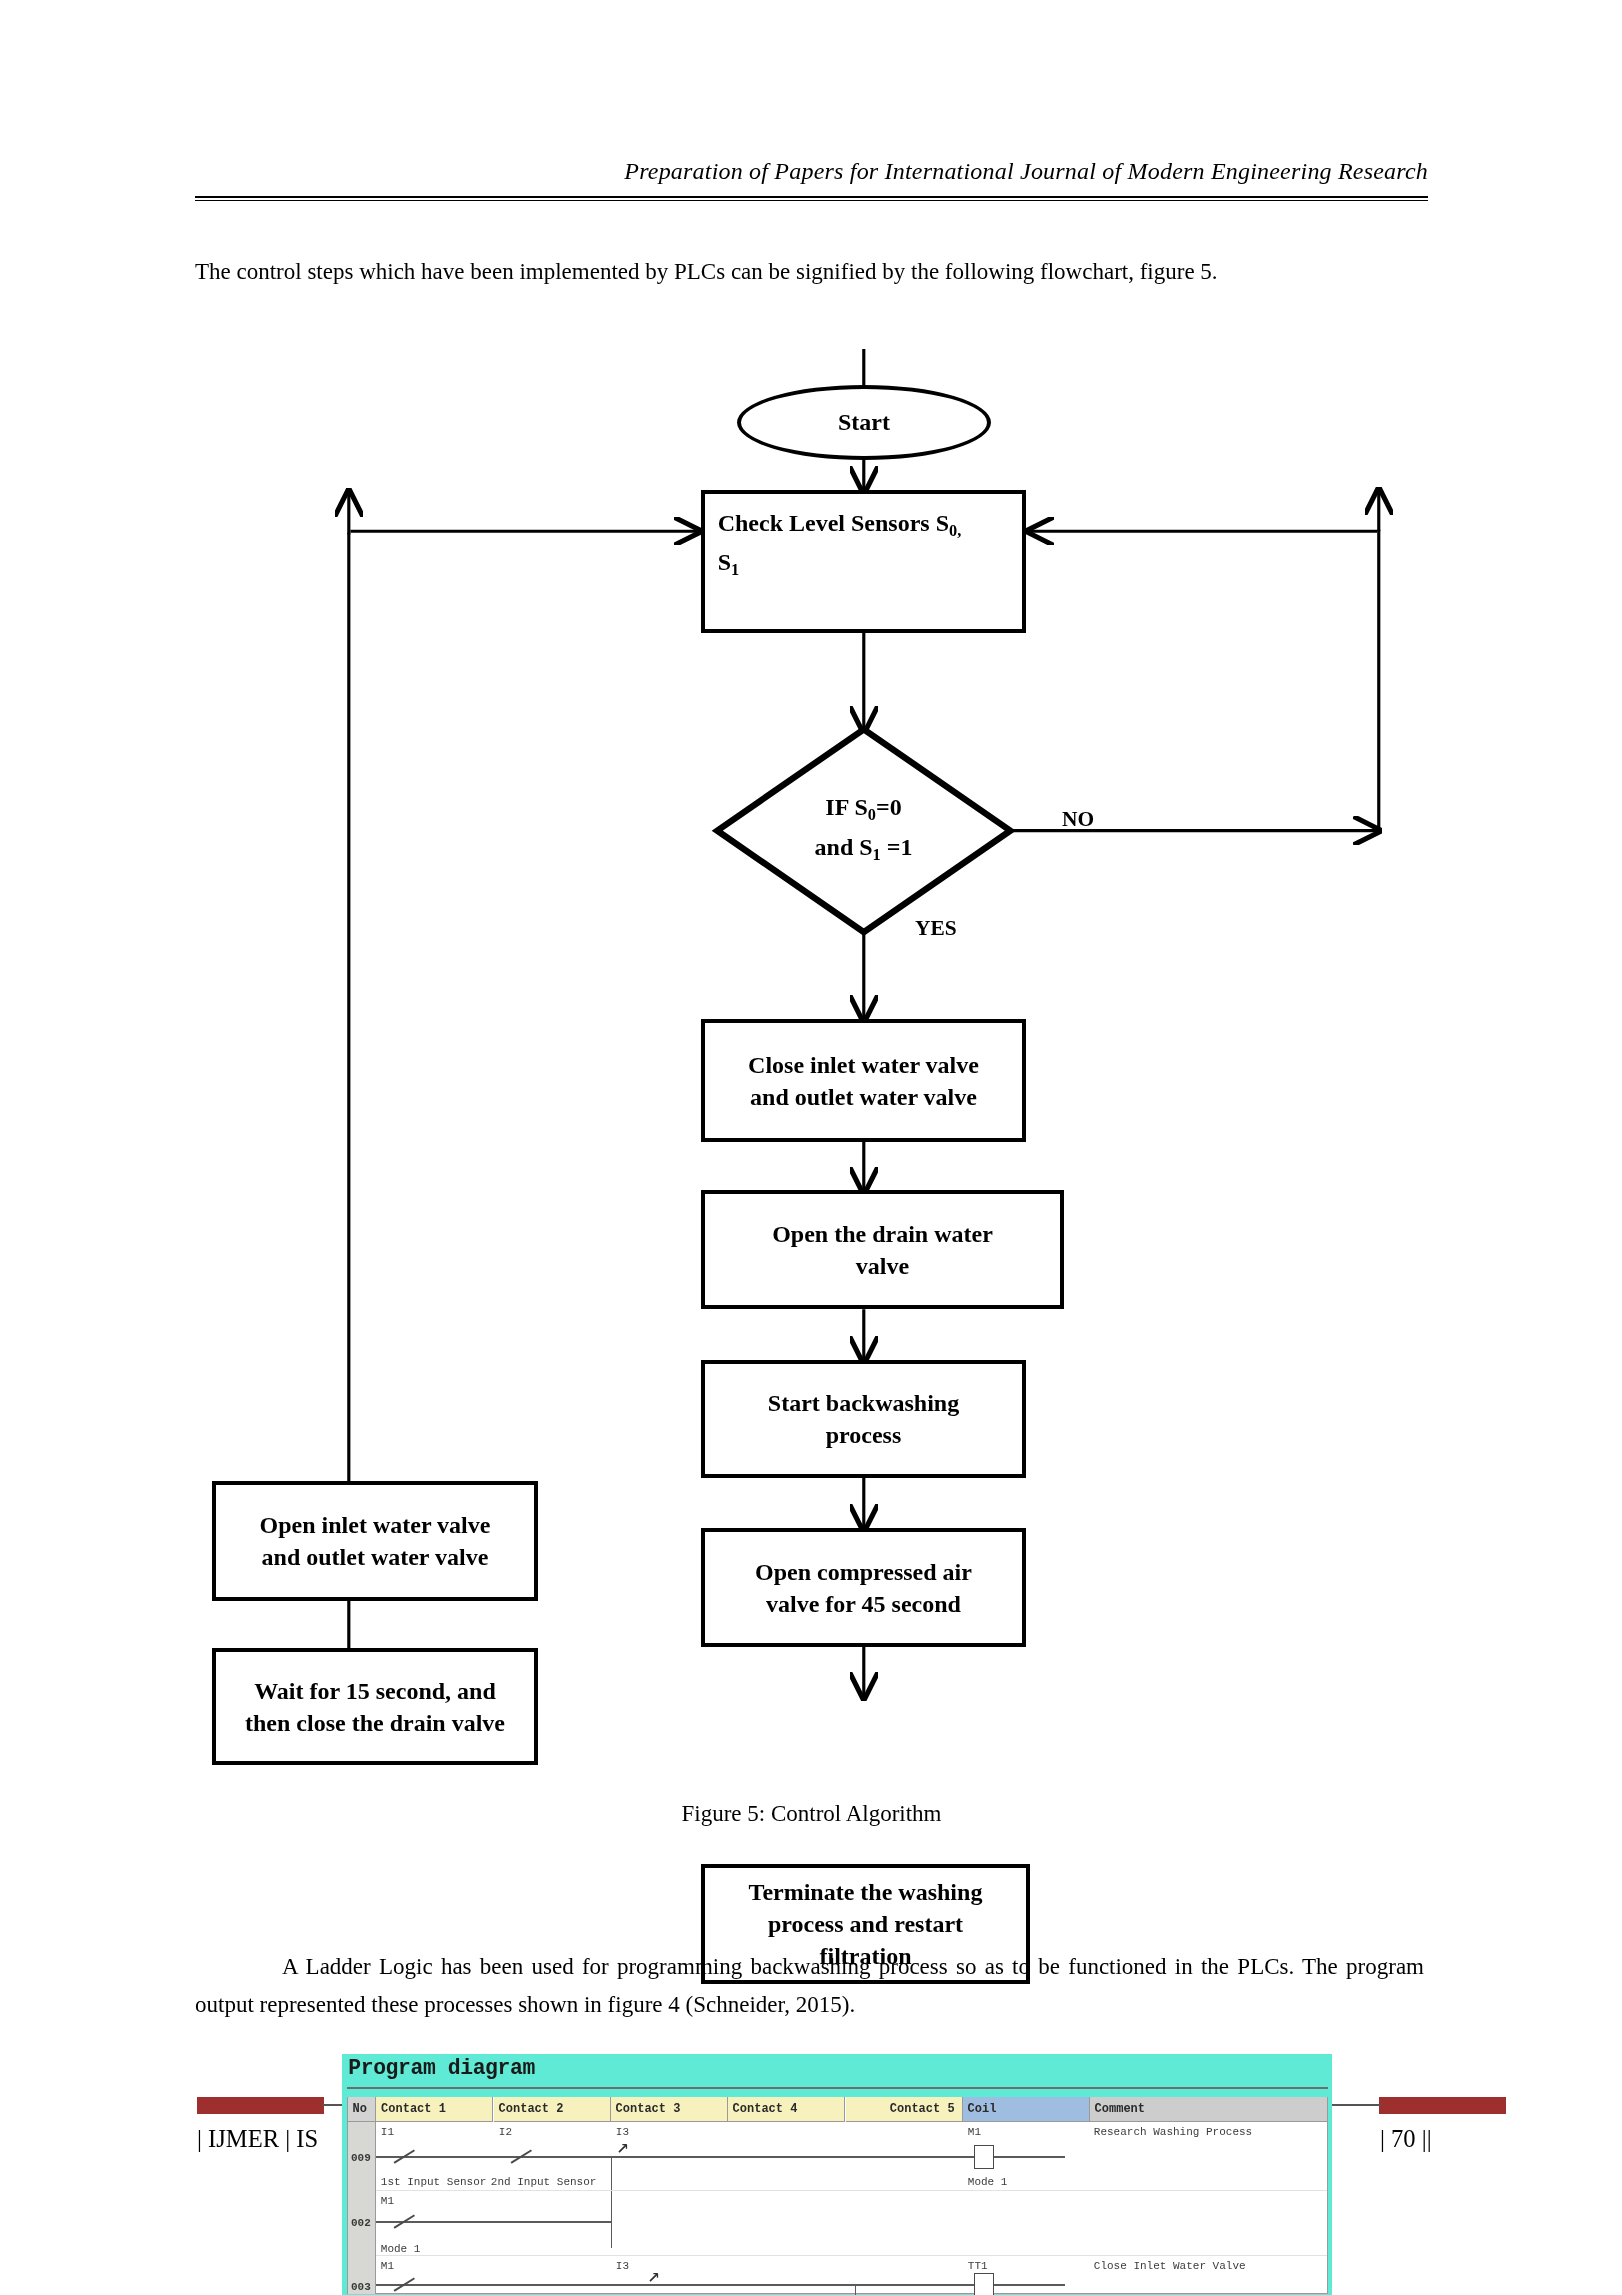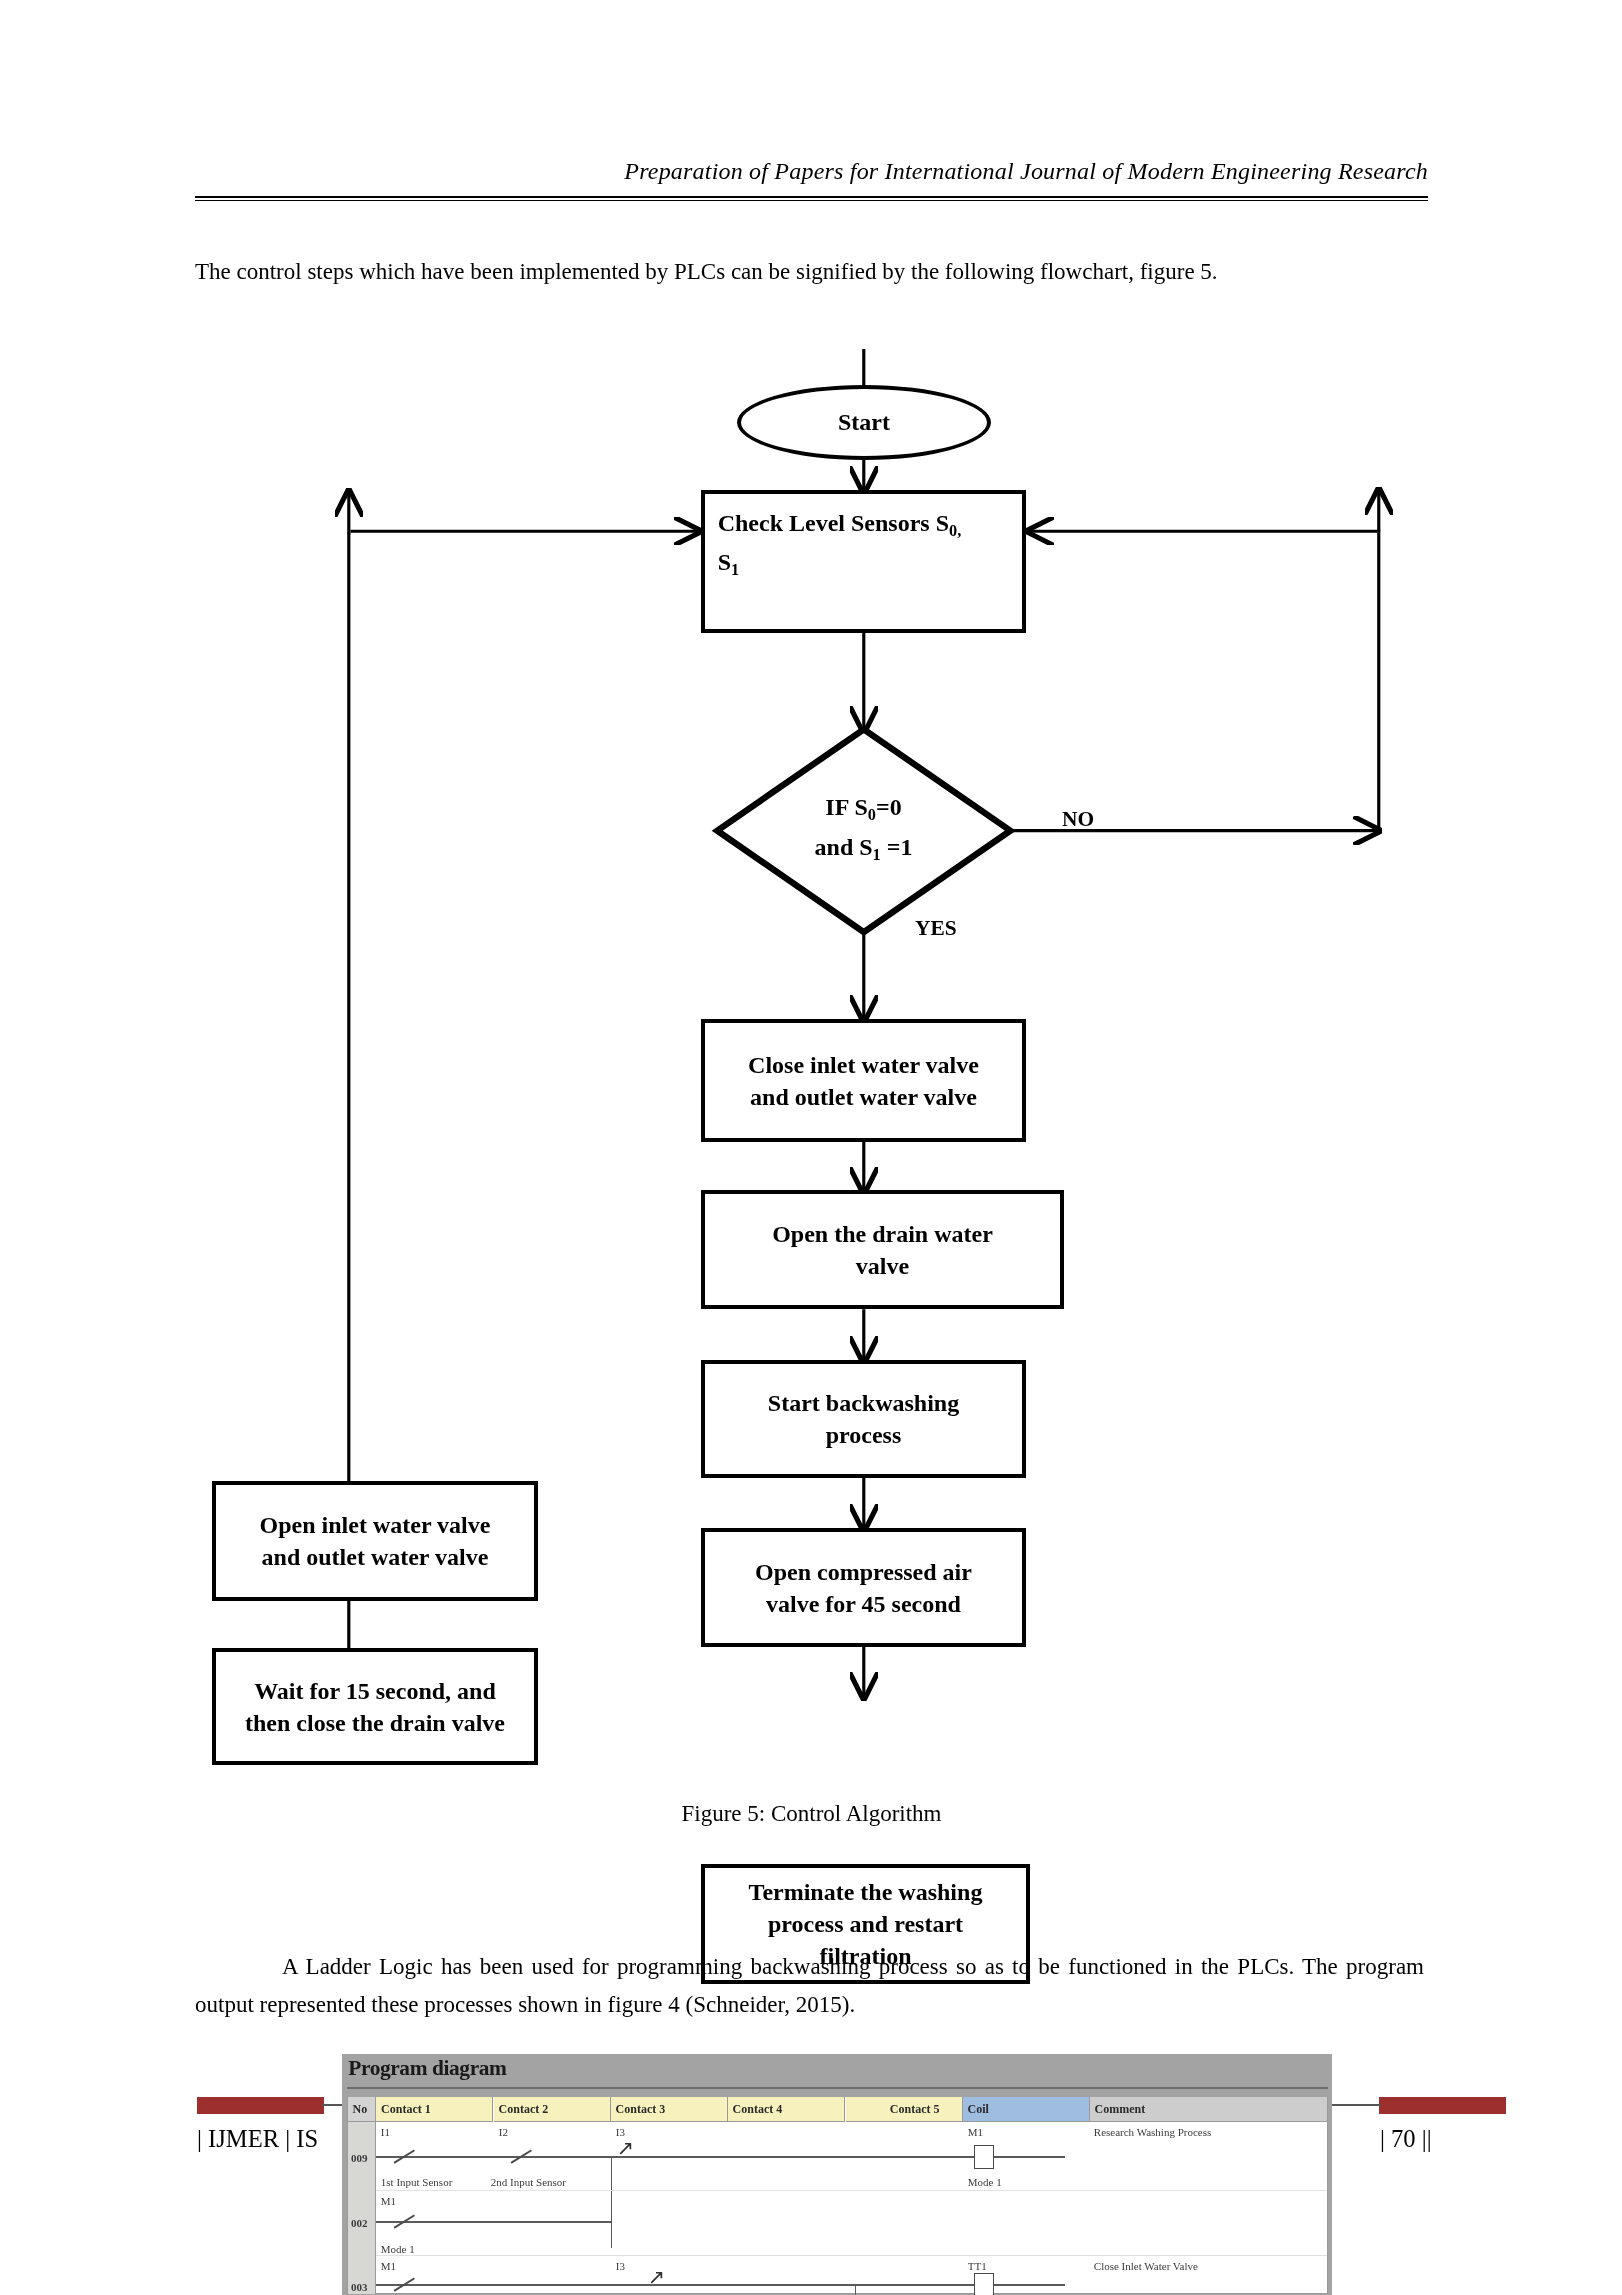--- a/index.html
+++ b/index.html
@@ -188,23 +188,23 @@
     white-space: nowrap;
   }
 
   
   #ladder {
     position: absolute;
     left: 342px;
     top: 2054px;
     width: 990px;
     height: 242px;
-    background: #a3a3a3;
+    background: #5eead4;
     overflow: hidden;
-    font-family: Liberation Serif, serif;
+    font-family: Liberation Mono, monospace;
   }
   .ladder-title {
     position: absolute;
     left: 6.3px;
     top: 1.6px;
     font-size: 21.4px;
     font-weight: bold;
     color: #1a1a1a;
     letter-spacing: -0.4px;
   }

